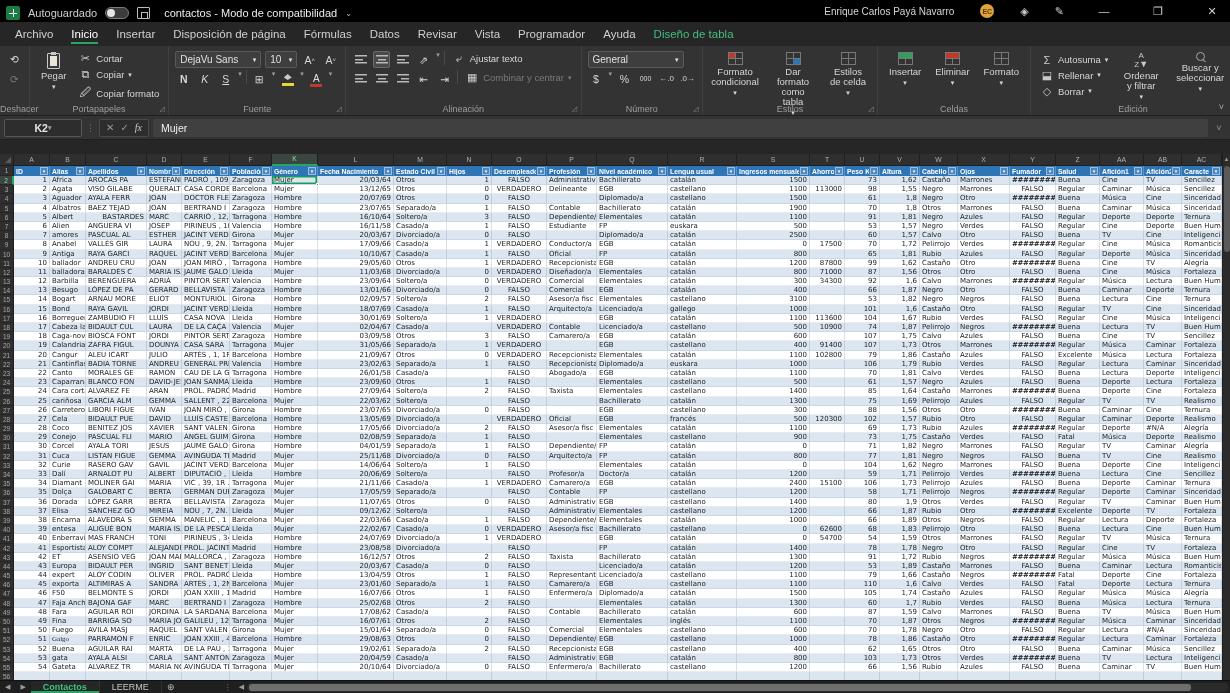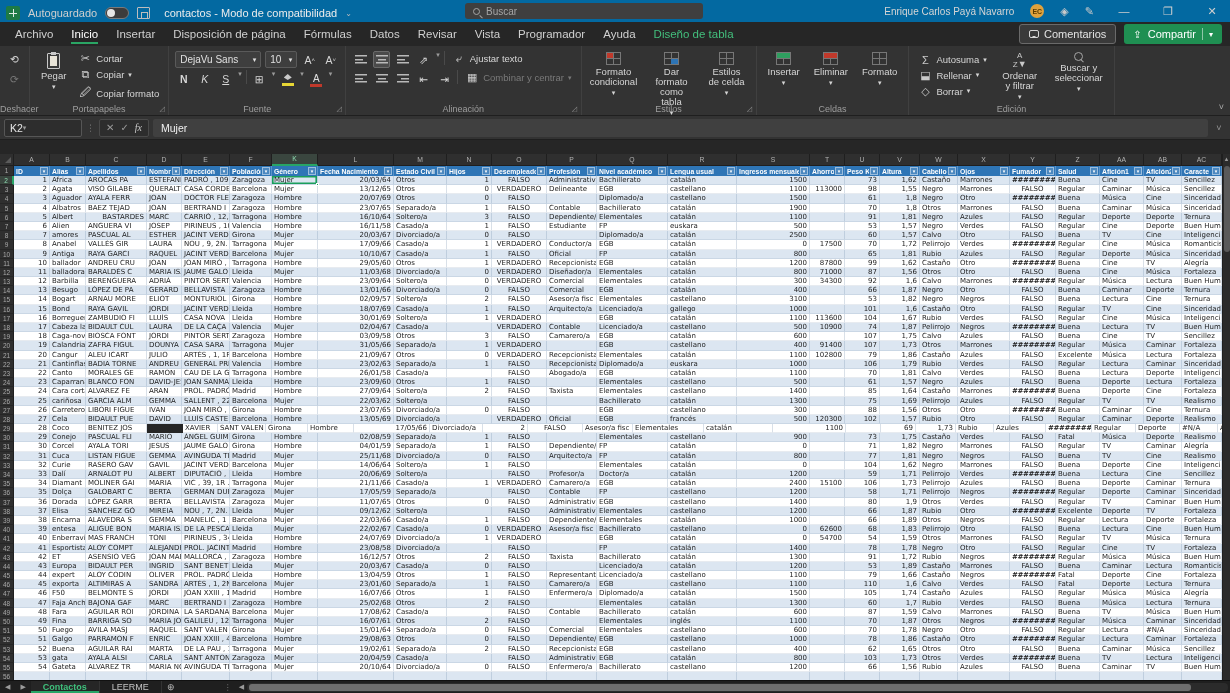--- a/index.html
+++ b/index.html
@@ -1,36 +1,36 @@
 <!DOCTYPE html>
 <html><head>
 <meta charset="utf-8">
 <style>
   html,body{margin:0;padding:0;background:#000;}
   *{box-sizing:border-box;font-family:"Liberation Sans",sans-serif;}
   .app{position:relative;width:1230px;height:693px;background:#262626;overflow:hidden;color:#d6d6d6;}
 
   
-  .titlebar{position:absolute;top:0;left:0;right:0;height:26px;background:#0369a1;display:flex;align-items:center;padding:0 6px;gap:8px;}
+  .titlebar{position:absolute;top:0;left:0;right:0;height:26px;background:#000000;display:flex;align-items:center;padding:0 6px;gap:8px;}
   .xl-icon{width:14px;height:14px;border-radius:2px;background:#1d7a45;position:relative;flex:none;}
   .xl-icon::after{content:"";position:absolute;inset:3px;background:
     linear-gradient(#fff,#fff) 0 50%/100% 1px no-repeat,
     linear-gradient(#fff,#fff) 50% 0/1px 100% no-repeat;opacity:.85;}
   .tb-txt{font-size:11px;color:#cfcfcf;}
   .toggle{width:24px;height:12px;border-radius:6px;background:#3c3c3c;border:1px solid #7a7a7a;position:relative;flex:none;}
   .toggle .knob{position:absolute;left:1px;top:1px;width:8px;height:8px;border-radius:50%;background:#e6e6e6;}
   .save-ic{width:13px;height:12px;border:1px solid #bdbdbd;border-radius:1px;position:relative;flex:none;}
   .save-ic::after{content:"";position:absolute;left:3px;bottom:0;width:5px;height:5px;border:1px solid #bdbdbd;border-bottom:none;}
   .doc-title{font-size:11px;color:#ececec;margin-left:6px;white-space:nowrap;}
   .caret{font-size:8px;color:#bdbdbd;}
   .searchbox{position:absolute;left:465px;top:3px;width:238px;height:16px;background:#3f3f3f;border-radius:3px;display:flex;align-items:center;gap:6px;padding:0 8px;}
   .mag{width:7px;height:7px;border:1.2px solid #a5a5a5;border-radius:50%;position:relative;flex:none;}
   .mag::after{content:"";position:absolute;left:6px;top:6px;width:4px;height:1.2px;background:#a5a5a5;transform:rotate(45deg);transform-origin:0 0;}
   .search-txt{font-size:10px;color:#a5a5a5;}
-  .tb-right{position:absolute;right:4px;top:0;height:22px;display:flex;align-items:center;gap:16px;}
+  .tb-right{position:absolute;right:4px;top:0;height:22px;display:flex;align-items:center;gap:26px;}
   .user-name{font-size:10px;color:#d5d5d5;}
   .avatar{width:14px;height:14px;border-radius:50%;background:#e0a23d;color:#5b3c00;font-size:7px;font-weight:bold;display:flex;align-items:center;justify-content:center;}
   .tb-ic{font-size:11px;color:#c9c9c9;}
   .winbtn{width:28px;text-align:center;font-size:11px;color:#cfcfcf;}
 
   
   .menubar{position:absolute;top:22px;left:0;right:0;height:24px;background:#262626;display:flex;align-items:center;padding-left:6px;}
   .mtab{font-size:11.5px;color:#d0d0d0;padding:4px 9px;position:relative;white-space:nowrap;}
   .mtab.active{color:#ffffff;}
   .mtab.active::after{content:"";position:absolute;left:9px;right:9px;bottom:0;height:2px;background:#2aa564;}
@@ -80,21 +80,21 @@
     linear-gradient(#777,#777) 7px 0/1px 100%;background-repeat:no-repeat;position:relative;}
   .grid-ic.red::after{content:"";position:absolute;left:1px;top:1px;width:6px;height:5px;background:#c0392b;}
   .grid-ic.blue::after{content:"";position:absolute;right:1px;bottom:1px;width:7px;height:5px;background:#2e75b6;}
   .grid-ic.green::after{content:"";position:absolute;left:1px;top:1px;width:13px;height:5px;background:#2f9e5f;}
   .grid-ic.delred::after{content:"";position:absolute;left:1px;top:1px;width:13px;height:5px;background:#c0392b;}
   .azic{font-size:8px;line-height:8px;color:#c9c9c9;width:14px;text-align:center;}
   .ribbon-chev{position:absolute;right:6px;bottom:3px;font-size:9px;color:#b0b0b0;}
 
   
   .fbar{position:absolute;top:116px;left:0;right:0;height:24px;background:#333333;display:flex;align-items:center;padding:2px 4px;gap:4px;border-bottom:1px solid #1f1f1f;}
-  .namebox{width:78px;height:18px;background:#2d2d2d;border:1px solid #565656;border-radius:2px;display:flex;align-items:center;justify-content:flex-start;padding:0 5px;font-size:10.5px;color:#e6e6e6;}
+  .namebox{width:78px;height:18px;background:#2d2d2d;border:1px solid #565656;border-radius:2px;display:flex;align-items:center;justify-content:center;padding:0 5px;font-size:10.5px;color:#e6e6e6;font-weight:bold;}
   .fb-dots{color:#7a7a7a;font-size:9px;}
   .fb-btns{display:flex;align-items:center;gap:6px;background:#2d2d2d;border:1px solid #4a4a4a;border-radius:2px;height:18px;padding:0 6px;font-size:10px;color:#9a9a9a;}
   .fb-fx{font-style:italic;font-family:"Liberation Serif",serif;color:#c9c9c9;}
   .fb-input{flex:1;height:18px;background:#404040;border-radius:2px;font-size:10.5px;color:#f0f0f0;display:flex;align-items:center;padding:0 8px;}
   .fb-exp{width:14px;text-align:center;color:#9a9a9a;font-size:9px;}
 
   
   .gridwrap{position:absolute;top:140px;left:0;right:0;height:540px;background:#262626;}
   .corner{position:absolute;top:14px;left:0;width:14px;height:12px;background:#2f2f2f;border-right:1px solid #1f1f1f;border-bottom:1px solid #1f1f1f;}
   .corner::after{content:"";position:absolute;right:2px;bottom:2px;border-left:6px solid transparent;border-bottom:6px solid #5a5a5a;}
@@ -139,24 +139,20 @@
 
   <div class="titlebar">
     <div class="xl-icon"></div>
     <span class="tb-txt">Autoguardado</span>
     <div class="toggle">
         <div class="knob"></div>
       </div>
     <div class="save-ic"></div>
     <span class="doc-title">contactos  -  Modo de compatibilidad</span>
     <span class="caret">⌄</span>
-    <div class="searchbox">
-      <span class="mag"></span>
-      <span class="search-txt">Buscar</span>
-    </div>
     <div class="tb-right">
       <span class="user-name">Enrique Carlos Payá Navarro</span>
       <span class="avatar">EC</span>
       <span class="tb-ic">◈</span>
       <span class="tb-ic">✎</span>
       <span class="winbtn">—</span>
       <span class="winbtn">❐</span>
       <span class="winbtn">✕</span>
     </div>
   </div>
@@ -168,32 +164,20 @@
         <div class="mtab">Insertar</div>
         <div class="mtab">Disposición de página</div>
         <div class="mtab">Fórmulas</div>
         <div class="mtab">Datos</div>
         <div class="mtab">Revisar</div>
         <div class="mtab">Vista</div>
         <div class="mtab">Programador</div>
         <div class="mtab">Ayuda</div>
         <div class="mtab contextual">Diseño de tabla</div>
       </div>
-  </div>
-  <div class="mb-right">
-    <div class="btn-comments">
-      <span class="bubble-ic"></span>
-      <span>Comentarios</span>
-    </div>
-    <div class="btn-share">
-      <span class="share-ic">⇪</span>
-      <span>Compartir</span>
-      <span class="sep"></span>
-      <span style="font-size:8px">▾</span>
-    </div>
   </div>
 
   <div class="ribbon">
     <div class="rgroup">
       <div class="rcol" style="gap:3px;">
         <span class="sqbtn">⟲</span>
         <span class="sqbtn" style="color:#7a7a7a">⟳</span>
       </div>
       <div class="glabel">Deshacer</div>
     </div>
@@ -294,20 +278,38 @@
         <div class="smallbtn disabled">
             <span class="ric">▦</span>
             <span>Combinar y centrar</span>
             <span style="font-size:7px">▾</span>
           </div>
       </div>
       <div class="glabel">Alineación</div>
       <div class="dlg">◿</div>
     </div>
 
+    <div class="rgroup">
+      <div class="rrow">
+          <div class="combo" style="width:96px">
+            <span>General</span>
+            <span style="font-size:7px">▾</span>
+          </div>
+        </div>
+      <div class="rrow">
+        <span class="sqbtn">$</span>
+          <span style="font-size:7px;color:#9a9a9a">▾</span>
+        <span class="sqbtn">%</span>
+        <span class="sqbtn" style="font-size:7px">000</span>
+        <span class="sqbtn" style="font-size:8px">←.0</span>
+        <span class="sqbtn" style="font-size:8px">.0→</span>
+      </div>
+      <div class="glabel">Número</div>
+      <div class="dlg">◿</div>
+    </div>
 
     <div class="rgroup" style="flex-direction:row;gap:4px">
       <div class="bigbtn" style="width:52px">
         <span class="grid-ic red"></span>
         <span>Formato condicional</span>
           <span style="font-size:7px">▾</span>
       </div>
       <div class="bigbtn" style="width:56px">
         <span class="grid-ic blue"></span>
         <span>Dar formato como tabla</span>
@@ -1306,21 +1308,21 @@
           <div class="dcell a-c" style="width: 46px;">FALSO</div>
           <div class="dcell a-l" style="width: 44px;">Regular</div>
           <div class="dcell a-l" style="width: 44px;">Caminar</div>
           <div class="dcell a-l" style="width: 38px;">Deporte</div>
           <div class="dcell a-l" style="width: 40px;">Realismo</div>
         </div>
         <div class="drow">
           <div class="dcell a-r" style="width: 36px;">28</div>
           <div class="dcell a-l" style="width: 36px;">Coco</div>
           <div class="dcell a-l" style="width: 61px;">BENITEZ JOS</div>
-          <div class="dcell a-l" style="width: 35px; margin-left: 36px;">XAVIER</div>
+          <div class="dcell a-l" style="width: 35px;">XAVIER</div>
           <div class="dcell a-l" style="width: 48px;">SANT VALEN</div>
           <div class="dcell a-l" style="width: 42px;">Girona</div>
           <div class="dcell a-l" style="width: 46px;">Hombre</div>
           <div class="dcell a-r" style="width: 76px;">17/05/66</div>
           <div class="dcell a-l" style="width: 53px;">Divorciado/a</div>
           <div class="dcell a-r" style="width: 45px;">2</div>
           <div class="dcell a-c" style="width: 55px;">FALSO</div>
           <div class="dcell a-l" style="width: 50px;">Asesor/a fisc</div>
           <div class="dcell a-l" style="width: 71px;">Elementales</div>
           <div class="dcell a-l" style="width: 69px;">catalán</div>
@@ -1925,21 +1927,21 @@
           <div class="dcell a-l" style="width: 38px;">Negro</div>
           <div class="dcell a-l" style="width: 52px;">Otro</div>
           <div class="dcell a-c" style="width: 46px;">FALSO</div>
           <div class="dcell a-l" style="width: 44px;">Regular</div>
           <div class="dcell a-l" style="width: 44px;">Lectura</div>
           <div class="dcell a-l" style="width: 38px;">#N/A</div>
           <div class="dcell a-l" style="width: 40px;">Sinceridad</div>
         </div>
         <div class="drow band">
           <div class="dcell a-r" style="width: 36px;">51</div>
-          <div class="dcell a-l" style="width: 36px;">Galgo</div>
+          <div class="dcell a-l" style="width: 36px; font-family: Liberation Serif, serif;">Galgo</div>
           <div class="dcell a-l" style="width: 61px;">PARRAMON F</div>
           <div class="dcell a-l" style="width: 35px;">ENRIC</div>
           <div class="dcell a-l" style="width: 48px;">JOAN XXIII , 4</div>
           <div class="dcell a-l" style="width: 42px;">Barcelona</div>
           <div class="dcell a-l" style="width: 46px;">Hombre</div>
           <div class="dcell a-r" style="width: 76px;">29/08/63</div>
           <div class="dcell a-l" style="width: 53px;">Otros</div>
           <div class="dcell a-r" style="width: 45px;">0</div>
           <div class="dcell a-c" style="width: 55px;">FALSO</div>
           <div class="dcell a-l" style="width: 50px;">Dependiente/a</div>

